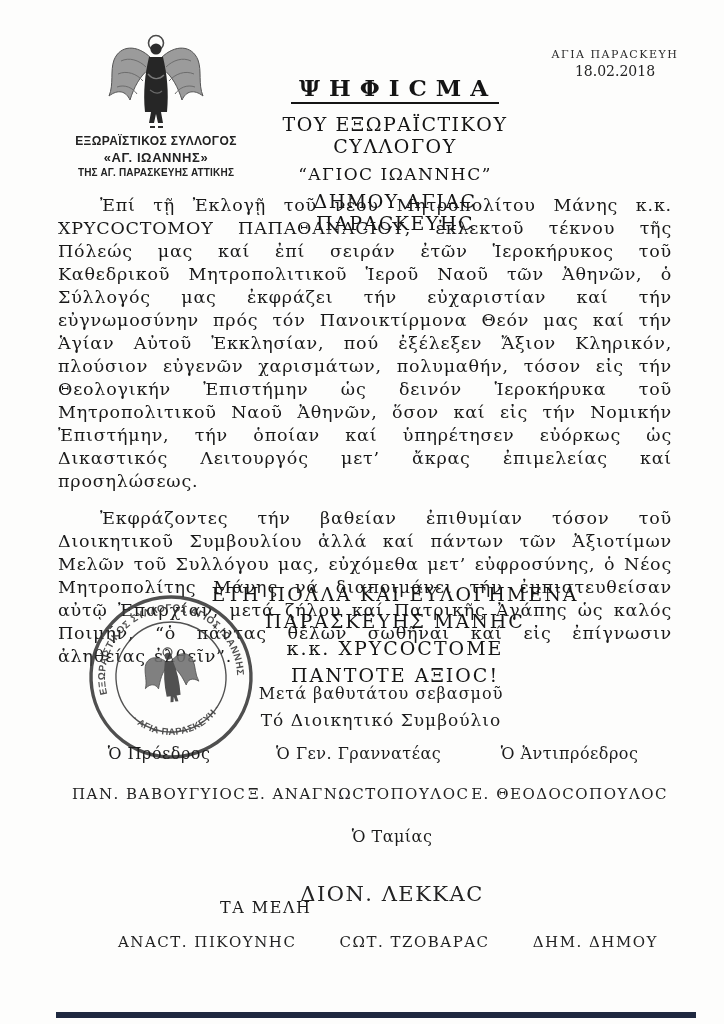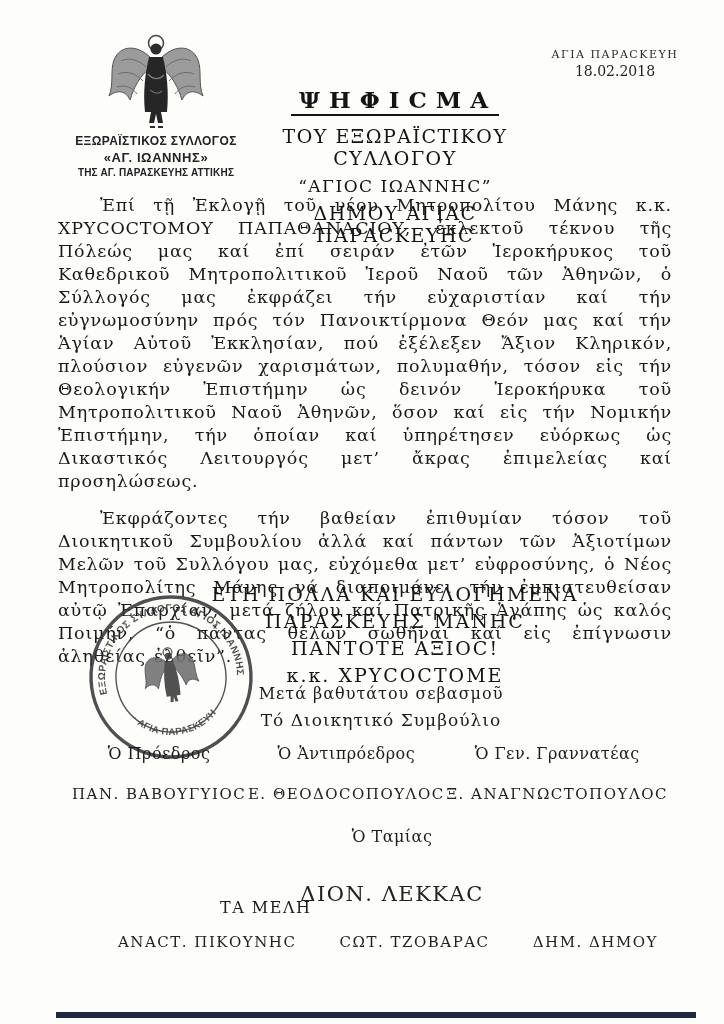--- a/index.html
+++ b/index.html
@@ -11,21 +11,21 @@
   
   .logo-block{position:absolute;left:58px;top:34px;width:196px;text-align:center;}
   .logo-angel{display:block;margin:0 auto;width:112px;height:98px;}
   .logo-lines{margin-top:2px;font-family:Liberation Sans, sans-serif;font-weight:bold;color:#222;}
   .logo-line1{font-size:12px;letter-spacing:.4px;}
   .logo-line2{font-size:13px;letter-spacing:.6px;margin-top:2px;}
   .logo-line3{font-size:10px;letter-spacing:.2px;margin-top:2px;}
   .place-date{position:absolute;left:540px;top:48px;width:150px;text-align:center;}
   .place{font-size:11px;letter-spacing:1.5px;color:#2a2a2a;}
   .date{font-size:14px;margin-top:2px;color:#222;}
-  .title-block{position:absolute;left:232px;top:86px;width:326px;text-align:center;color:#141414;}
+  .title-block{position:absolute;left:232px;top:74px;width:326px;text-align:center;color:#141414;}
   .doc-title{display:inline-block;font-size:23px;font-weight:bold;letter-spacing:9px;
     padding:0 2px 1px 8px;border-bottom:2.5px solid #141414;}
   .doc-sub1{font-size:19px;letter-spacing:1.5px;margin-top:9px;}
   .doc-sub2{font-size:17px;letter-spacing:1.5px;margin-top:7px;}
   .doc-sub3{font-size:19px;letter-spacing:1.5px;margin-top:6px;}
   
   .body-text{position:absolute;left:58px;top:194px;width:614px;
     font-size:17.5px;line-height:23px;letter-spacing:.8px;word-spacing:1.5px;
     text-align:justify;color:#191919;}
   .body-text p{margin:0 0 14px 0;text-indent:42px;}
@@ -92,22 +92,22 @@
   </div>
 
   <div class="body-text">
     <p>Ἐπί τῇ Ἐκλογῇ τοῦ νέου Μητροπολίτου Μάνης κ.κ. ΧΡΥCΟCΤΟΜΟΥ ΠΑΠΑΘΑΝΑCΙΟΥ, ἐκλεκτοῦ τέκνου τῆς Πόλεώς μας καί ἐπί σειράν ἐτῶν Ἱεροκήρυκος τοῦ Καθεδρικοῦ Μητροπολιτικοῦ Ἱεροῦ Ναοῦ τῶν Ἀθηνῶν, ὁ Σύλλογός μας ἐκφράζει τήν εὐχαριστίαν καί τήν εὐγνωμοσύνην πρός τόν Πανοικτίρμονα Θεόν μας καί τήν Ἁγίαν Αὐτοῦ Ἐκκλησίαν, πού ἐξέλεξεν Ἄξιον Κληρικόν, πλούσιον εὐγενῶν χαρισμάτων, πολυμαθήν, τόσον εἰς τήν Θεολογικήν Ἐπιστήμην ὡς δεινόν Ἱεροκήρυκα τοῦ Μητροπολιτικοῦ Ναοῦ Ἀθηνῶν, ὅσον καί εἰς τήν Νομικήν Ἐπιστήμην, τήν ὁποίαν καί ὑπηρέτησεν εὐόρκως ὡς Δικαστικός Λειτουργός μετ’ ἄκρας ἐπιμελείας καί προσηλώσεως.</p>
     <p>Ἐκφράζοντες τήν βαθείαν ἐπιθυμίαν τόσον τοῦ Διοικητικοῦ Συμβουλίου ἀλλά καί πάντων τῶν Ἀξιοτίμων Μελῶν τοῦ Συλλόγου μας, εὐχόμεθα μετ’ εὐφροσύνης, ὁ Νέος Μητροπολίτης Μάνης νά διαποιμάνει τήν ἐμπιστευθείσαν αὐτῷ Ἐπαρχίαν, μετά ζήλου καί Πατρικῆς Ἀγάπης ὡς καλός Ποιμήν, “ὁ πάντας θέλων σωθῆναι καί εἰς ἐπίγνωσιν ἀληθείας ἐλθεῖν”.</p>
   </div>
 
   <div class="acclamation">
     <div>ΕΤΗ ΠΟΛΛΑ ΚΑΙ ΕΥΛΟΓΗΜΕΝΑ</div>
     <div>ΠΑΡΑΣΚΕΥΗΣ ΜΑΝΗC</div>
+    <div>κ.κ. ΧΡΥCΟCΤΟΜΕ</div>
     <div>ΠΑΝΤΟΤΕ ΑΞΙΟC!</div>
-    <div>κ.κ. ΧΡΥCΟCΤΟΜΕ</div>
   </div>
 
   <svg class="stamp" viewBox="0 0 170 170" xmlns="http://www.w3.org/2000/svg">
     <circle cx="85" cy="85" r="80" fill="none" stroke="#383838" stroke-width="3.4"></circle>
     <circle cx="85" cy="85" r="55" fill="none" stroke="#3c3c3c" stroke-width="1.4"></circle>
     <defs>
       <path id="stamp-arc-top" d="M 21.2,102.1 A 66,66 0 1 1 148.8,102.1" fill="none"></path>
       <path id="stamp-arc-bottom" d="M 40.6,122.3 A 58,58 0 0 0 129.4,122.3" fill="none"></path>
     </defs>
     <text font-family="Liberation Sans, sans-serif" font-size="10" font-weight="bold" fill="#353535" letter-spacing="0.4">
@@ -129,26 +129,26 @@
     <div class="closing-respect">Μετά βαθυτάτου σεβασμοῦ</div>
     <div class="closing-board">Τό Διοικητικό Συμβούλιο</div>
   </div>
 
   <div class="officers">
     <div class="officer">
       <div class="sig-title">Ὁ Πρόεδρος</div>
       <div class="sig-name">ΠΑΝ. ΒΑΒΟΥΓΥΙΟC</div>
     </div>
     <div class="officer">
+      <div class="sig-title">Ὁ Γεν. Γραννατέας</div>
+      <div class="sig-name">Ξ. ΑΝΑΓΝΩCΤΟΠΟΥΛΟC</div>
+    </div>
+    <div class="officer">
       <div class="sig-title">Ὁ Ἀντιπρόεδρος</div>
       <div class="sig-name">Ε. ΘΕΟΔΟCΟΠΟΥΛΟC</div>
-    </div>
-    <div class="officer">
-      <div class="sig-title">Ὁ Γεν. Γραννατέας</div>
-      <div class="sig-name">Ξ. ΑΝΑΓΝΩCΤΟΠΟΥΛΟC</div>
     </div>
   </div>
 
   <div class="treasurer">
     <div class="sig-title">Ὁ Ταμίας</div>
     <div class="sig-name">ΔΙΟΝ. ΛΕΚΚΑC</div>
   </div>
 
   <div class="members-title">ΤΑ ΜΕΛΗ</div>
   <div class="members-row">

